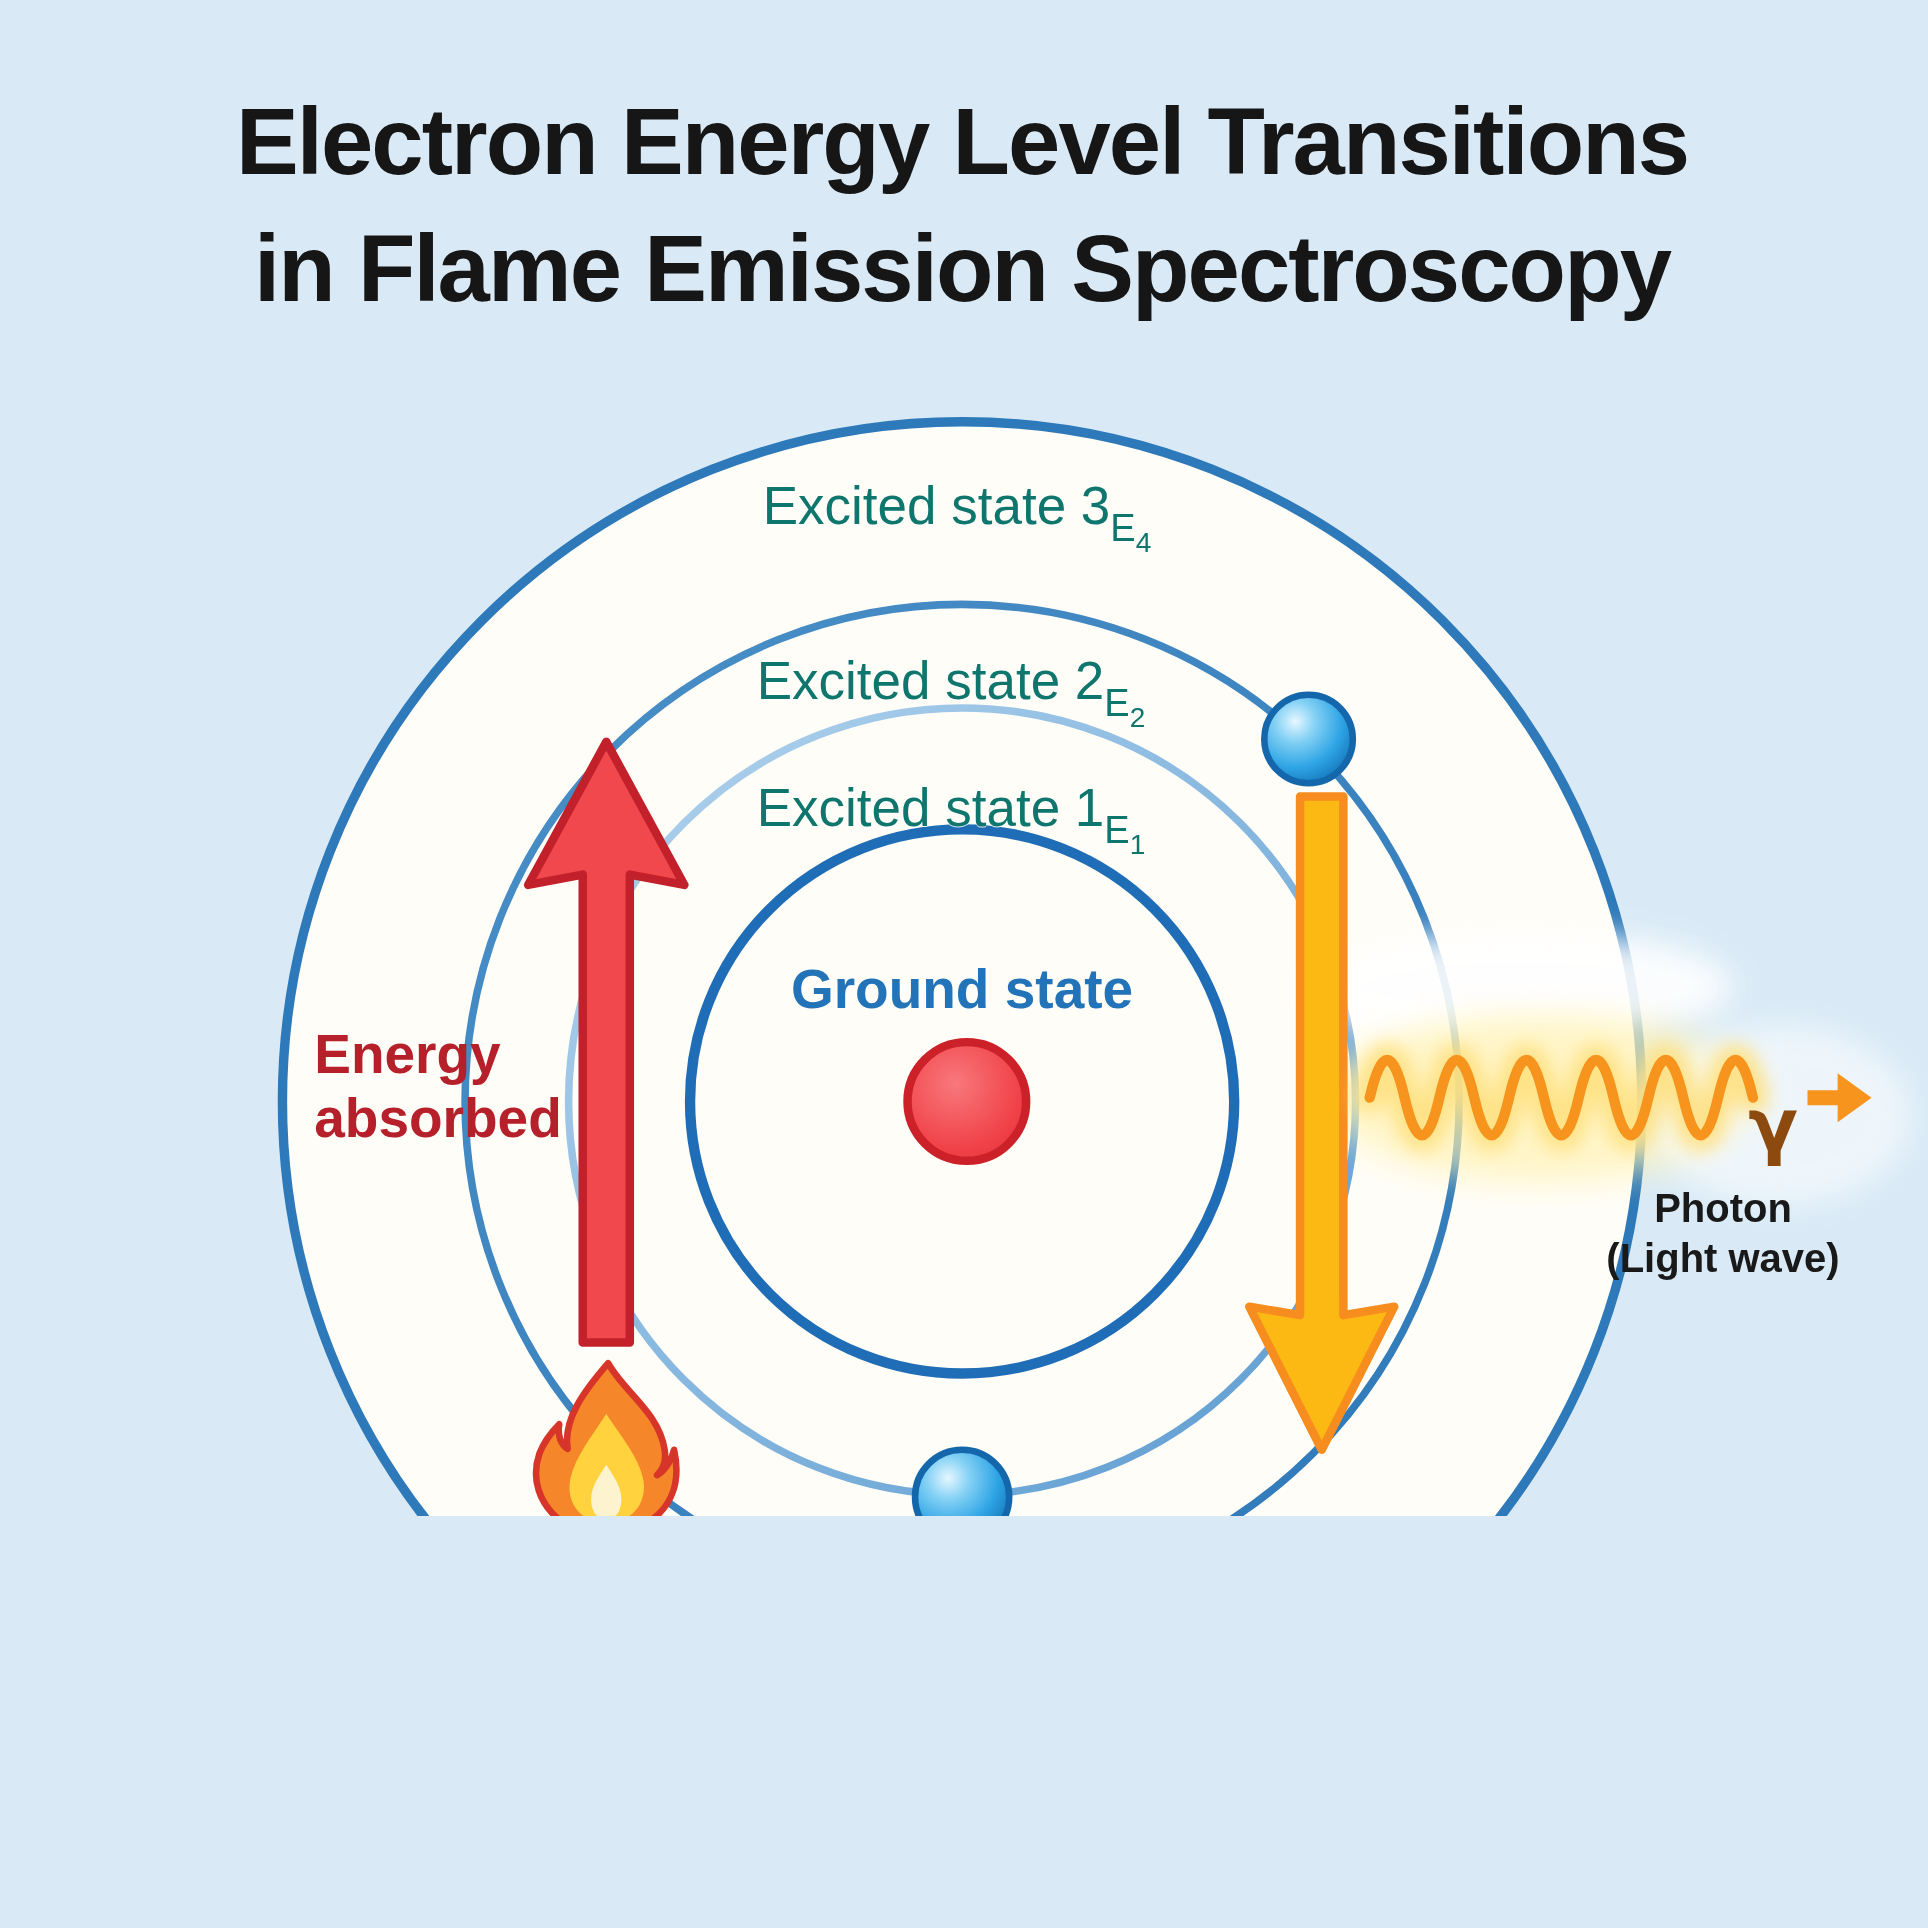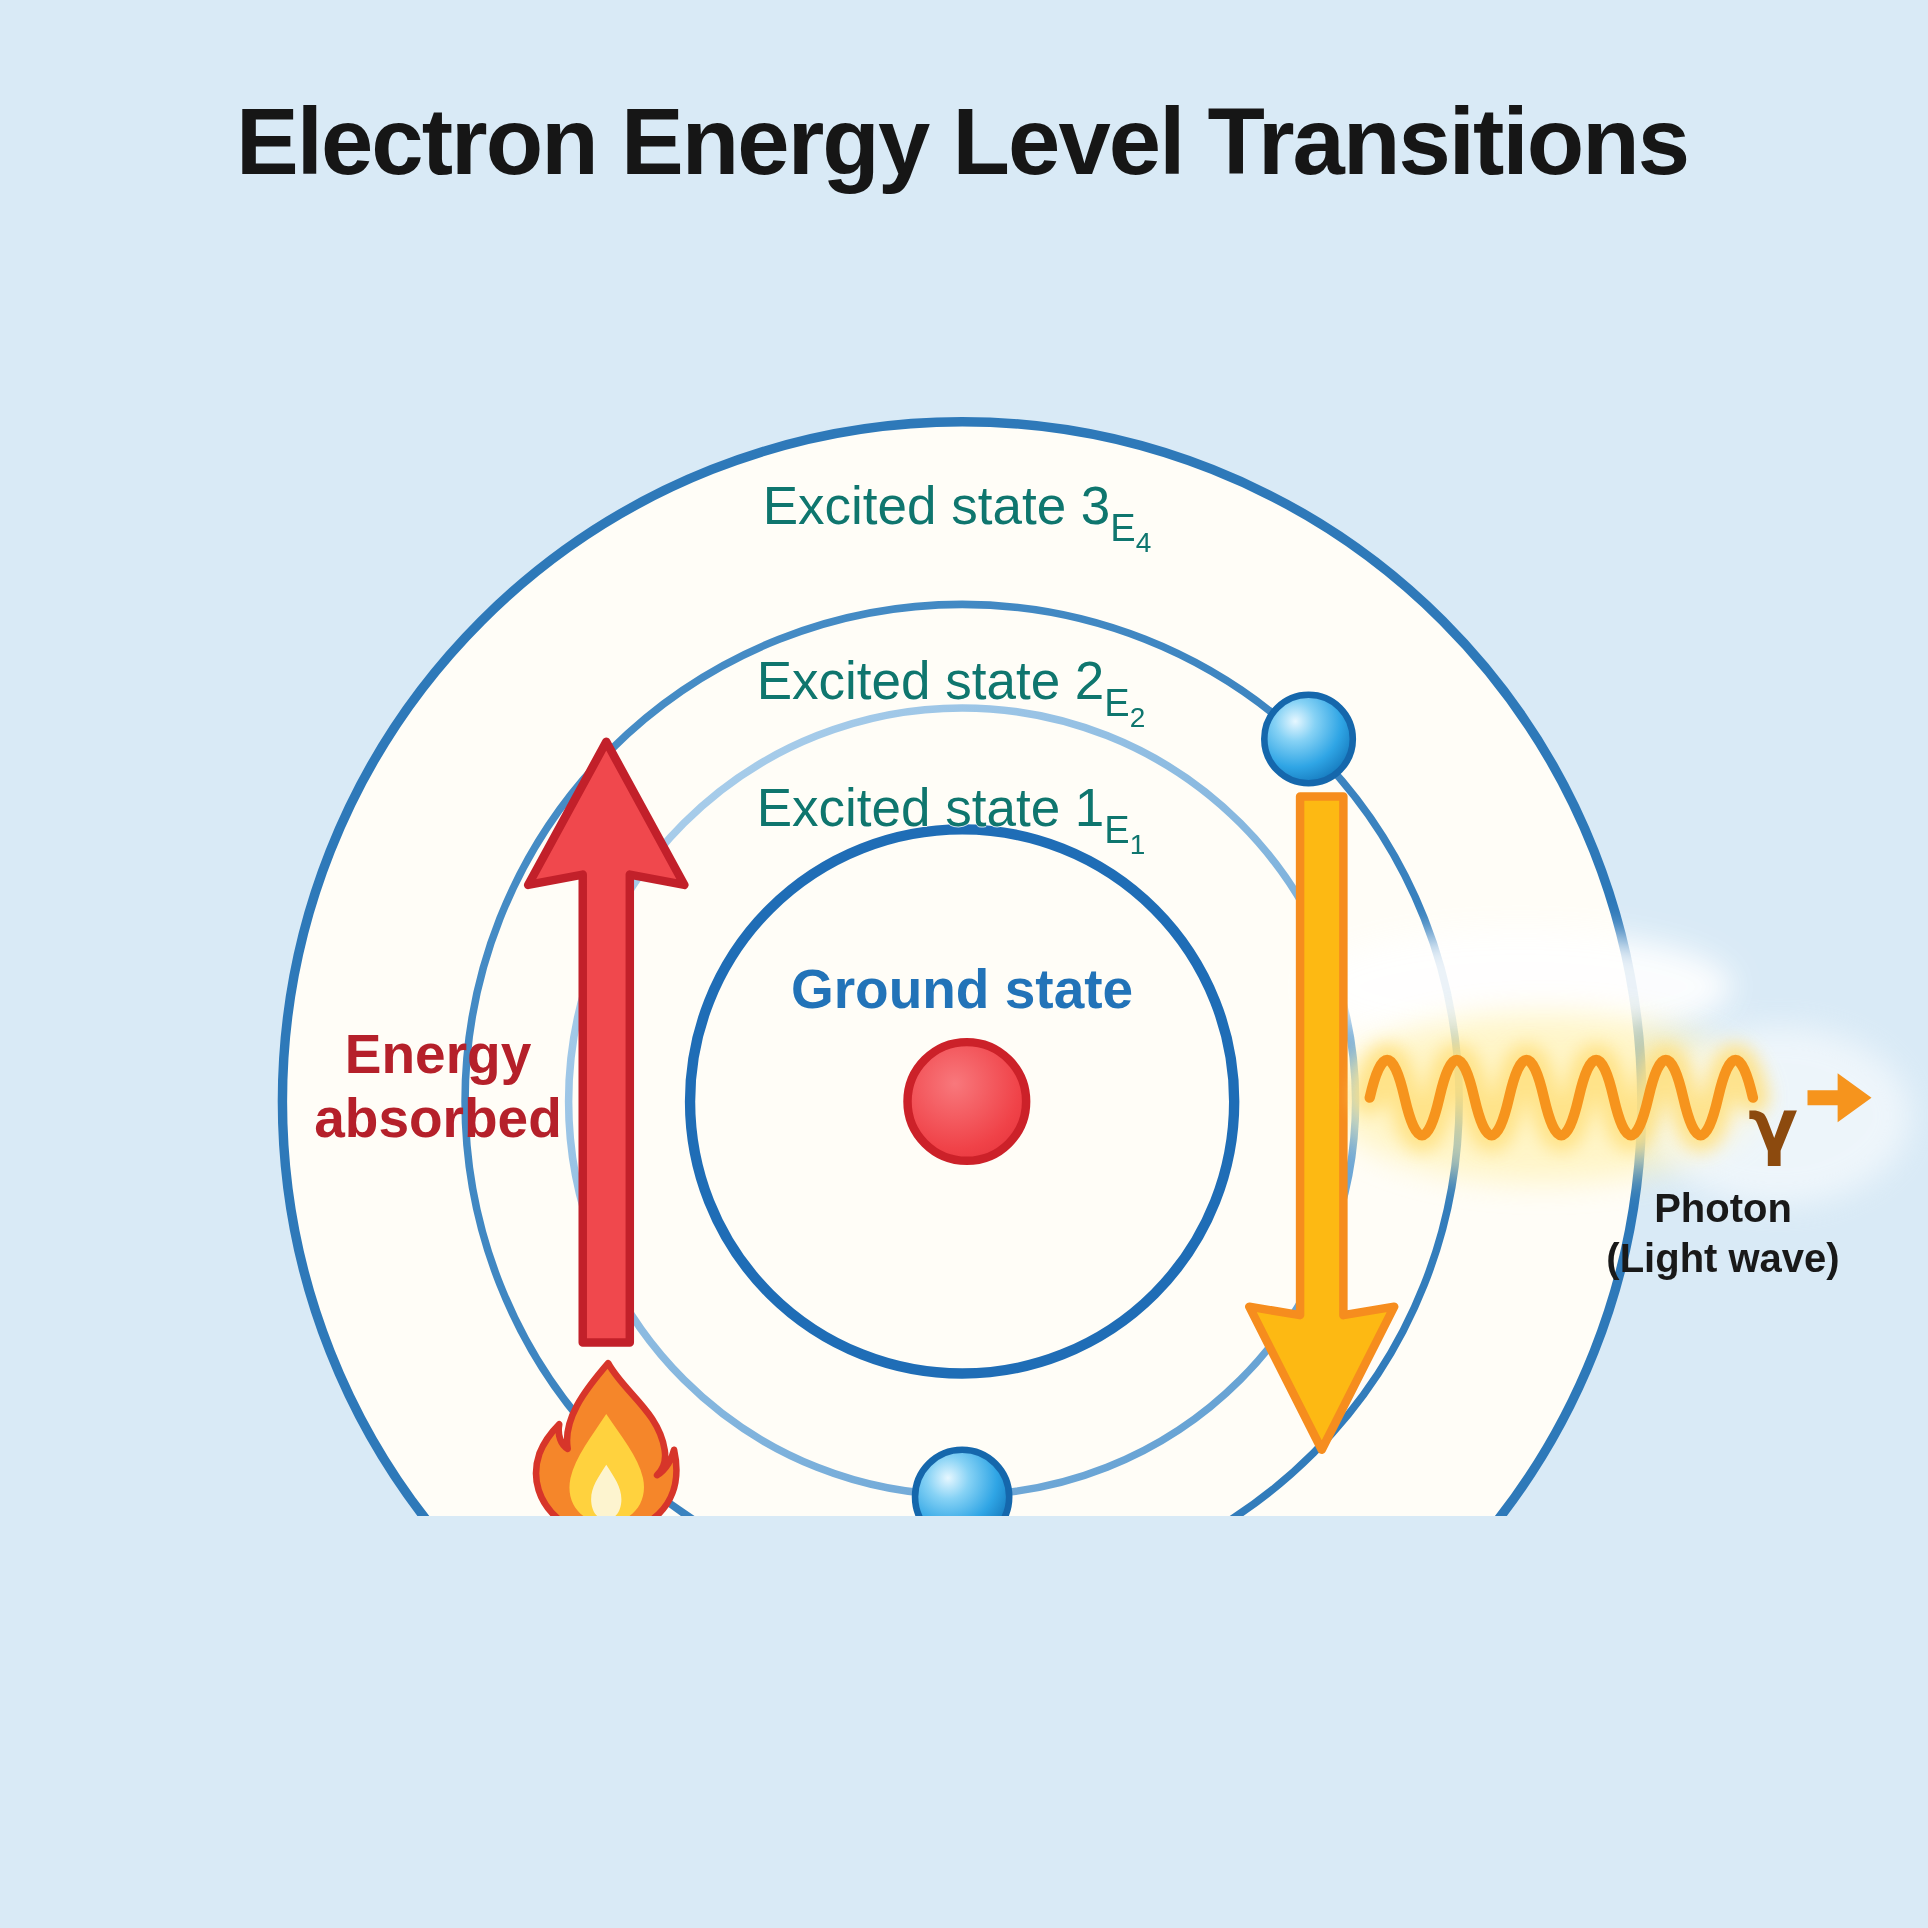--- a/index.html
+++ b/index.html
@@ -17,21 +17,21 @@
   }
   .lvl{
     font-size:53px;font-weight:normal;color:#0f766e;
     text-shadow:0 0.9px 0 rgba(255,255,255,.8);
   }
   .sub{font-size:38px;vertical-align:-17px;}
   .subsub{font-size:28px;vertical-align:-11.3px;}
   .ground{left:962px;top:957px;font-size:55px;font-weight:bold;color:#2273b8;}
   .nucleus-label{left:970px;top:1185px;font-size:55px;font-weight:bold;color:#c22030;}
   .energy{
-    left:438px;top:1023px;text-align:center;
+    left:438px;top:1023px;text-align:left;
     font-size:55px;font-weight:bold;color:#b5202a;line-height:1.16;
   }
   .light-emitted{
     left:1512px;top:960px;font-size:49px;font-weight:bold;color:#f7a41f;
     text-shadow:0 0 13px #ffffff,0 0 24.5px #fffbe0,0 0 38px #ffffff;
   }
   .gamma{
     left:1773px;top:1083px;font-size:73px;font-weight:bold;color:#8c4a0e;
     font-family:"DejaVu Sans",sans-serif;
   }
@@ -122,20 +122,21 @@
                T 1677 1166 T 1714 1166 T 1751 1166 T 1788 1166 T 1825 1166 T 1862 1166" fill="none" stroke="#ffe07e" stroke-width="34" stroke-linecap="round" opacity="0.85" filter="url(#waveGlow)"></path>
       <path d="M 1455 1166 Q 1473.5 1086 1492 1166 T 1529 1166 T 1566 1166 T 1603 1166 T 1640 1166
                T 1677 1166 T 1714 1166 T 1751 1166 T 1788 1166 T 1825 1166 T 1862 1166" fill="none" stroke="#f6941d" stroke-width="11" stroke-linecap="round"></path>
     </g>
 
     <path d="M 1920 1158 L 1952 1158 L 1952 1140 L 1988 1166 L 1952 1192 L 1952 1174 L 1920 1174 Z" fill="#f6941d"></path>
   </svg>
 
   <div class="txt title">
     <div>Electron Energy Level Transitions</div>
+    <div>in Flame Emission Spectroscopy</div>
   </div>
 
   <div class="txt lvl" style="left:957px;top:475px;">
     <span>Excited state 3</span><span class="sub"><span>E</span><span class="subsub">4</span></span>
   </div>
 
   <div class="txt lvl" style="left:951px;top:650px;">
     <span>Excited state 2</span><span class="sub"><span>E</span><span class="subsub">2</span></span>
   </div>
 

